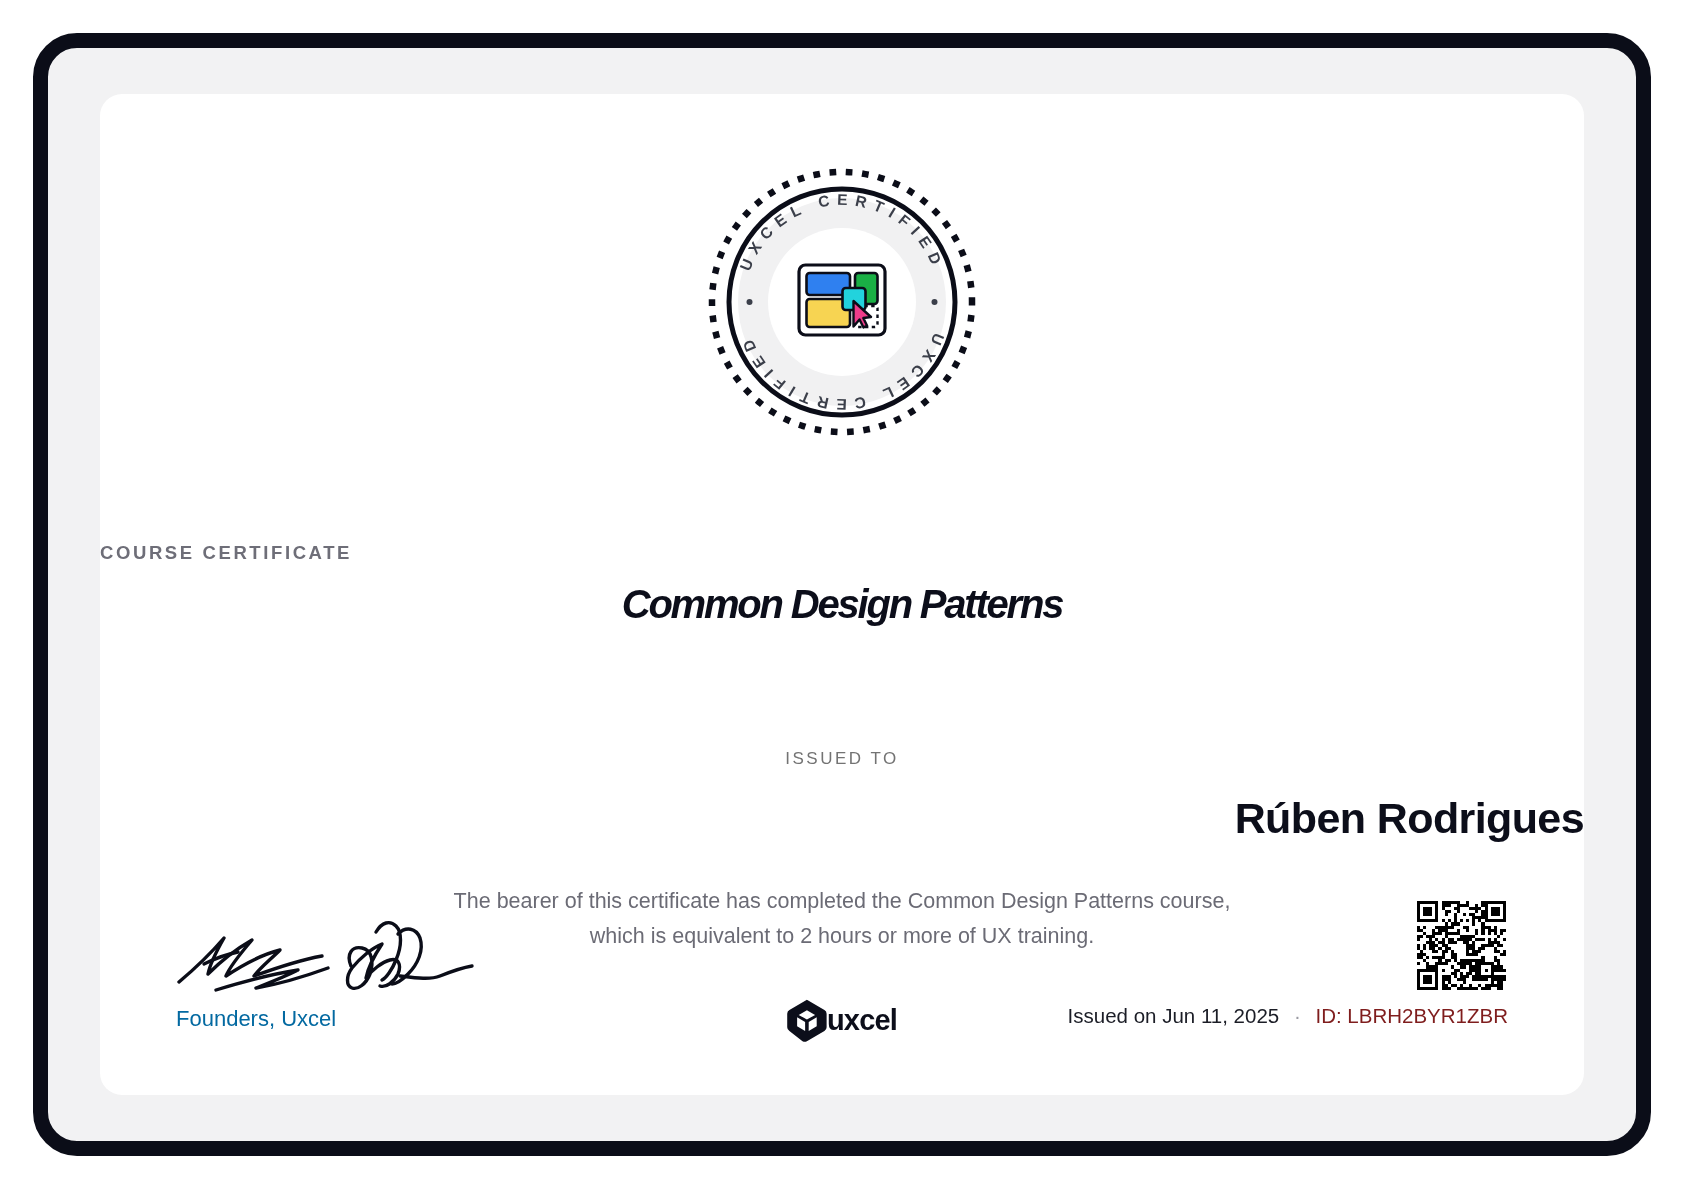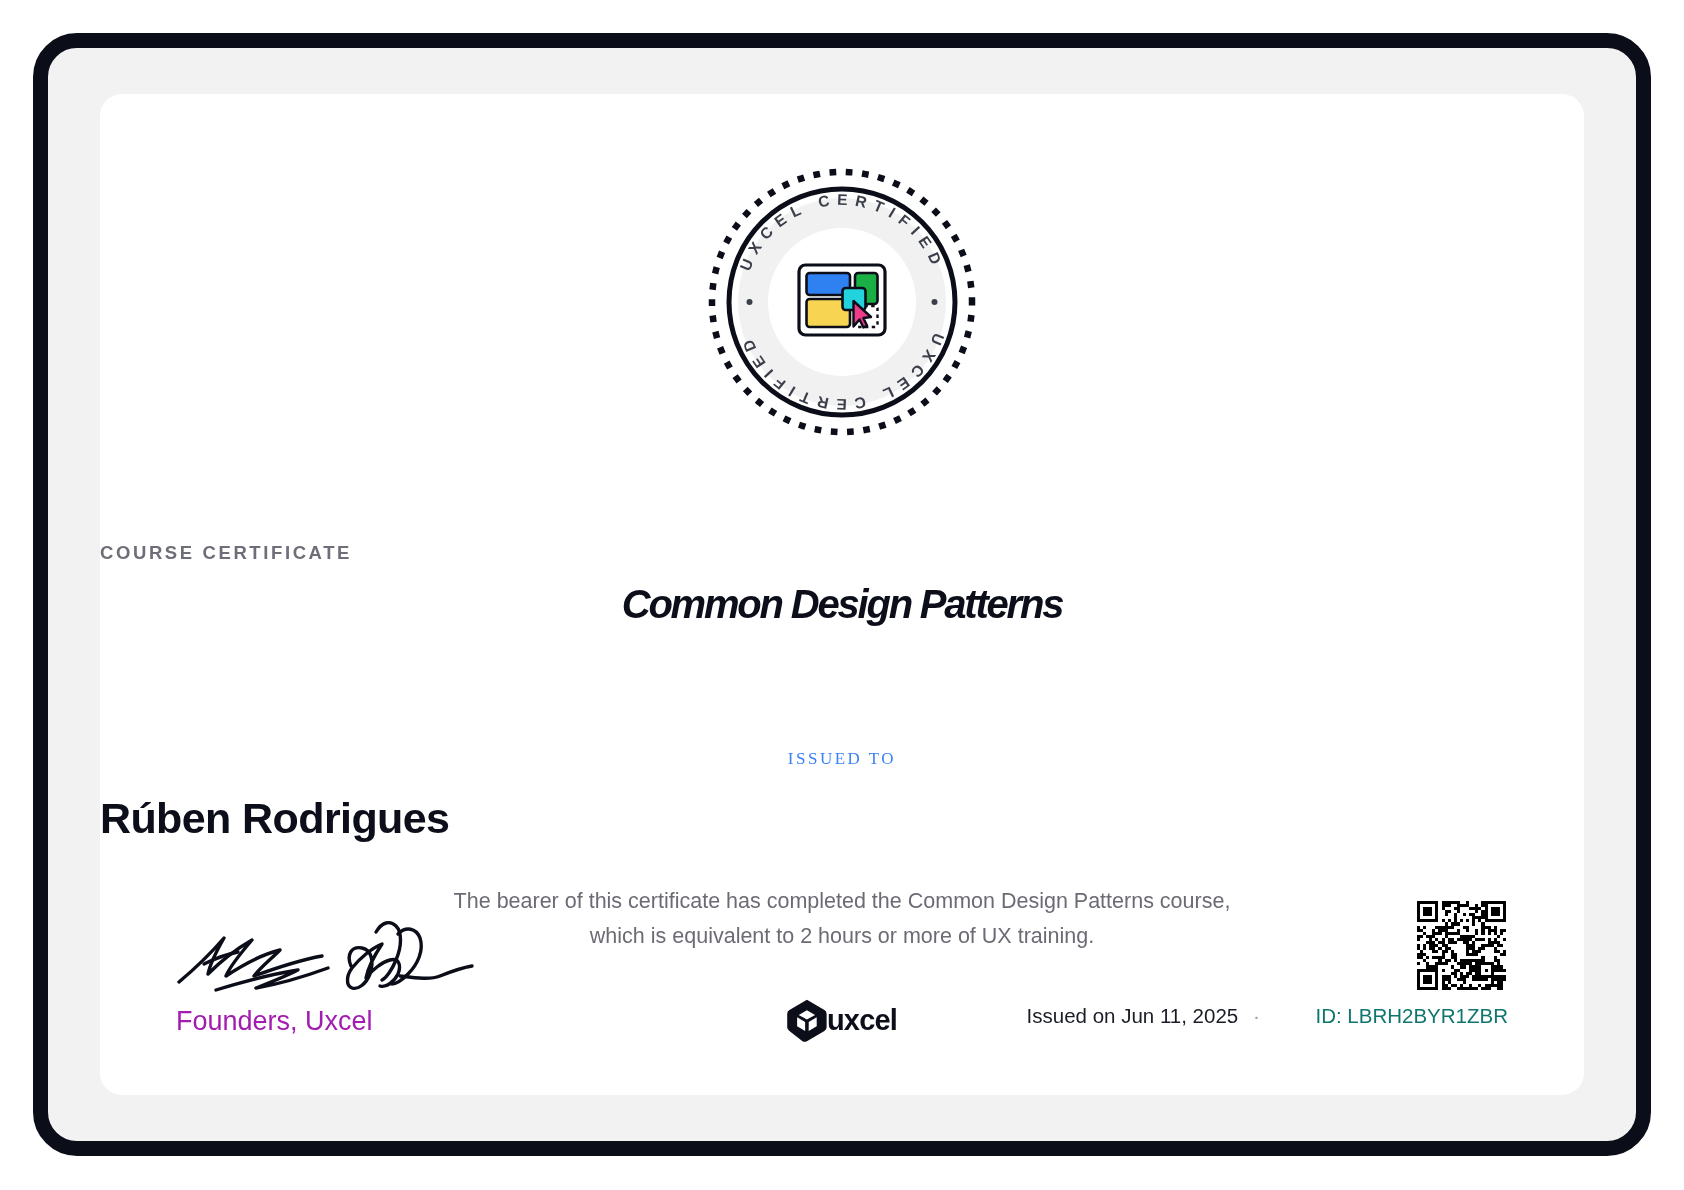--- a/index.html
+++ b/index.html
@@ -80,28 +80,27 @@
     font-style: italic;
   }
   #issued-to-label {
     position: absolute;
     left: 0; right: 0;
     top: 655px;
     text-align: center;
     font-size: 17px;
     font-weight: 500;
     letter-spacing: 2.5px;
-    color: #3b82f6;
-    font-family: Liberation Serif, serif;
+    color: #737373;
   }
   #recipient-name {
     position: absolute;
     left: 0; right: 0;
     top: 700px;
-    text-align: left;
+    text-align: right;
     font-size: 43px;
     font-weight: 700;
     letter-spacing: -0.6px;
     color: #0c0e1a;
   }
   #description {
     position: absolute;
     left: 50%;
     transform: translateX(-50%);
     top: 790px;
@@ -118,22 +117,22 @@
     left: 76px;
     top: 810px;
     width: 300px;
     height: 90px;
   }
   #signatures svg { display: block; }
   #founders-label {
     position: absolute;
     left: 76px;
     top: 912px;
-    font-size: 27px;
-    color: #a21caf;
+    font-size: 22px;
+    color: #0369a1;
   }
   #brand-logo {
     position: absolute;
     left: 50%;
     transform: translateX(-50%);
     top: 905px;
     display: flex;
     align-items: center;
   }
   #brand-wordmark {
@@ -144,21 +143,21 @@
   }
   #issuance-meta {
     position: absolute;
     right: 76px;
     top: 910px;
     font-size: 20.5px;
     white-space: nowrap;
   }
   #issuance-meta .issued-on { color: #1b1d26; }
   #issuance-meta .dot-sep { color: #9a9aa2; padding: 0 9px; }
-  #issuance-meta .cert-id { color: #0f766e; margin-left: 41px; }
+  #issuance-meta .cert-id { color: #7f1d1d; }
 
   #qr-code {
     position: absolute;
     right: 78px;
     top: 807px;
     width: 89px;
     height: 89px;
   }
   #qr-code svg { display: block; }
 </style>

